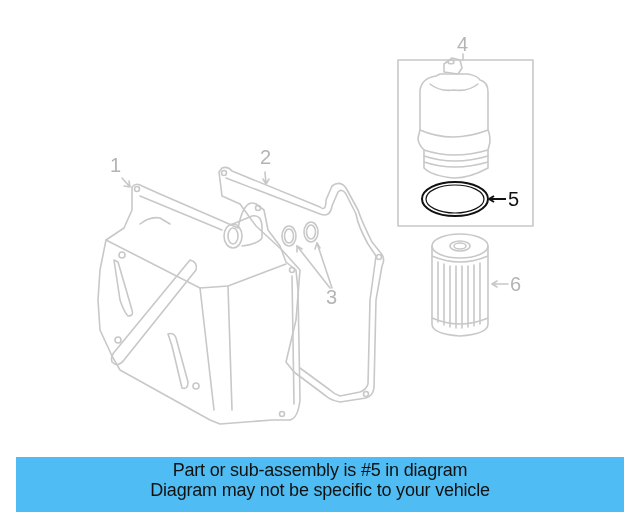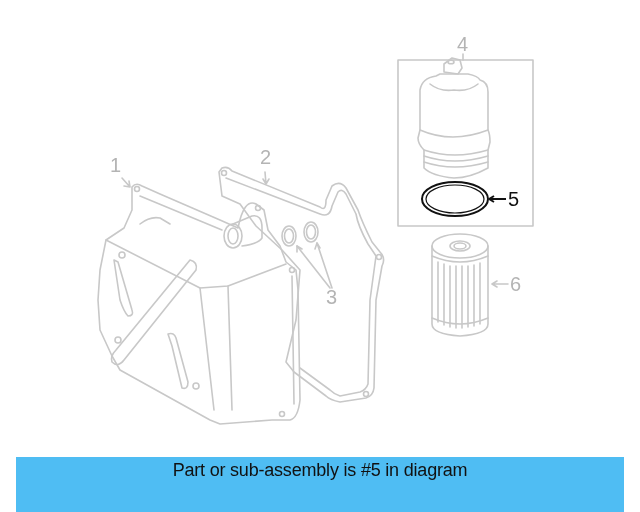--- a/index.html
+++ b/index.html
@@ -99,13 +99,14 @@
   <text class="callout" x="110" y="172" fill="#b4b4b4">1</text>
   <text class="callout" x="260" y="164" fill="#b4b4b4">2</text>
   <text class="callout" x="326" y="304" fill="#b4b4b4">3</text>
   <text class="callout" x="457" y="51" fill="#b4b4b4">4</text>
   <text class="callout" x="508" y="206" fill="#111111">5</text>
   <text class="callout" x="510" y="291" fill="#b4b4b4">6</text>
 </svg>
 
 <div id="banner">
   <div>Part or sub-assembly is #5 in diagram</div>
+  <div>Diagram may not be specific to your vehicle</div>
 </div>
 
 </body></html>

